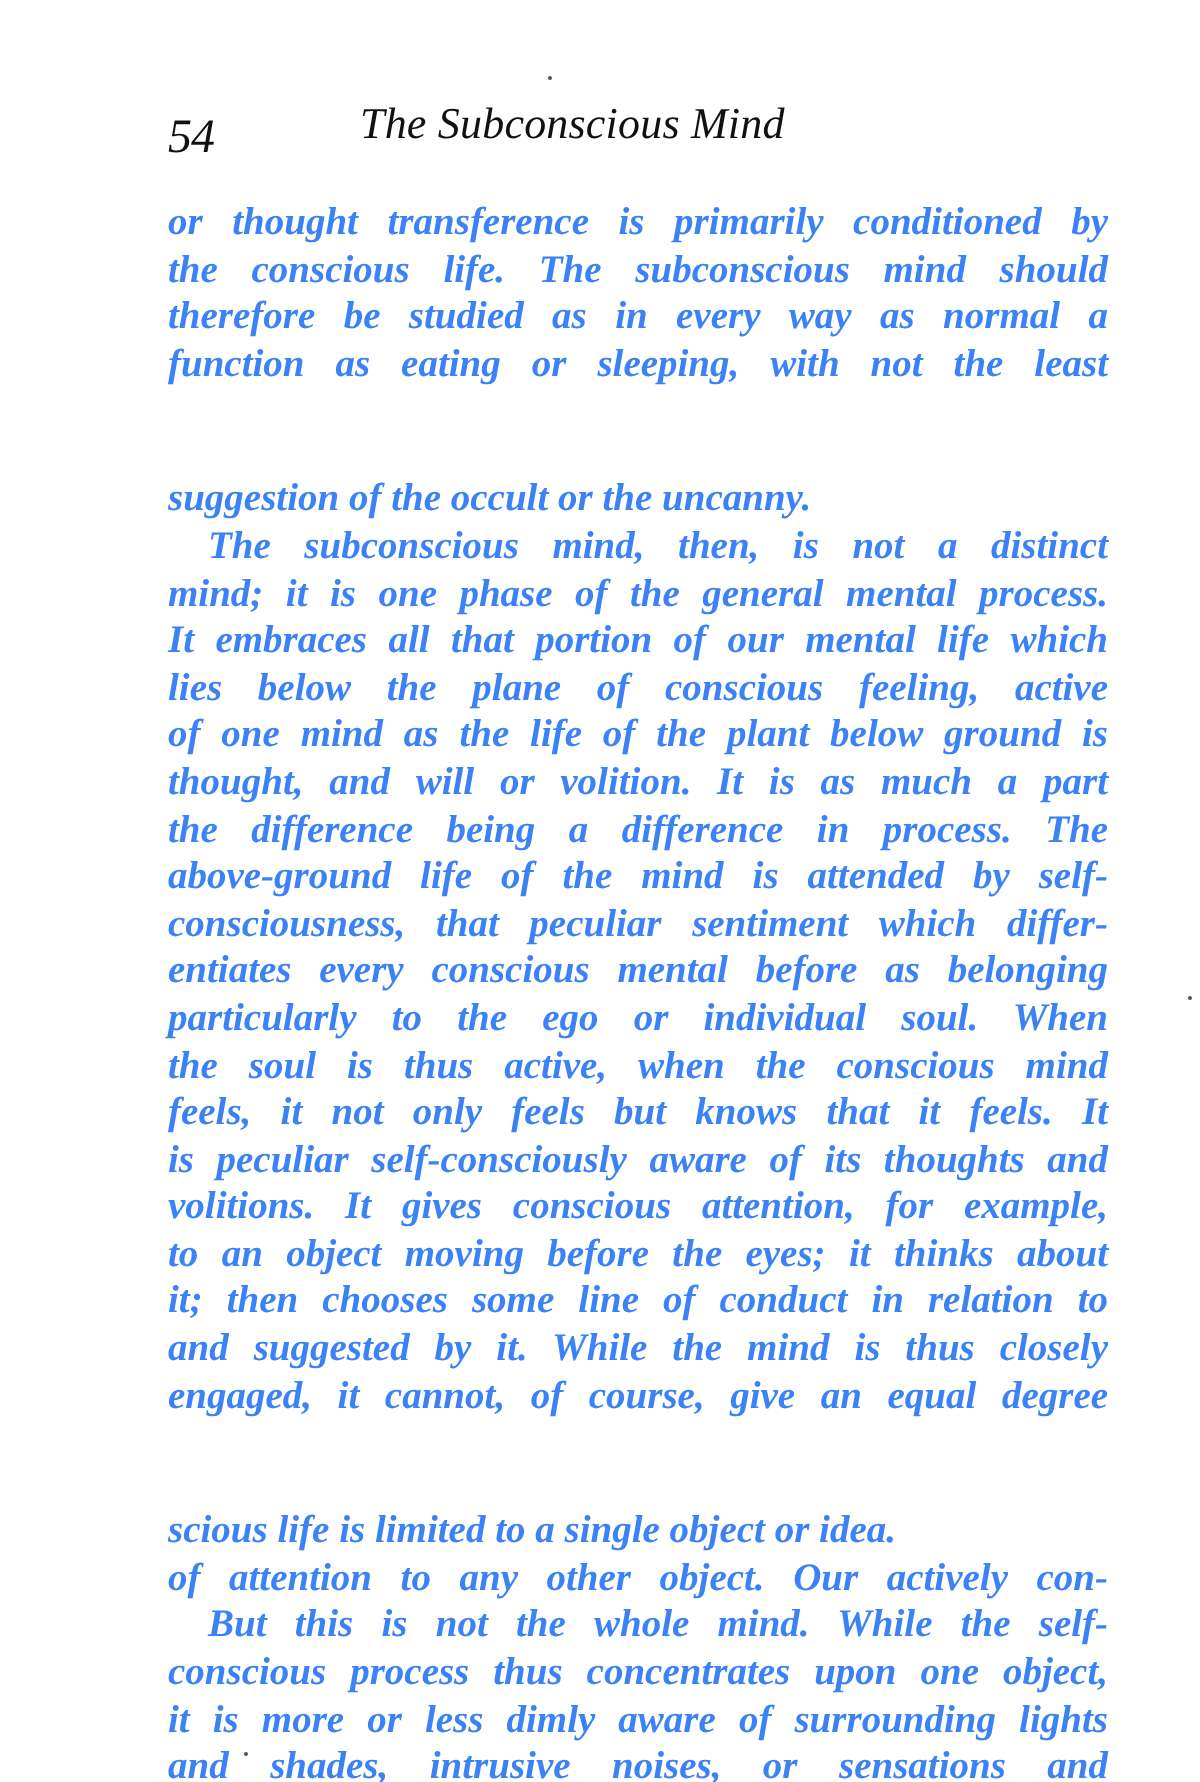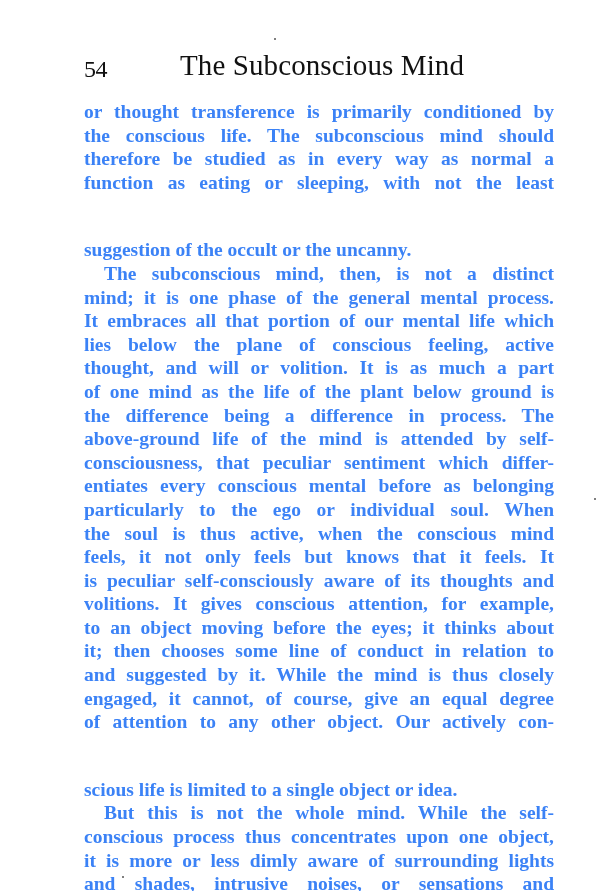--- a/index.html
+++ b/index.html
@@ -13,40 +13,41 @@
       position: relative;
       overflow: hidden;
       font-family: "Liberation Serif", "DejaVu Serif", serif;
       color: #111111;
     }
     .page {
       position: absolute;
       left: 0; top: 0;
       width: 600px; height: 687px;
       background: #ffffff;
+      font-style: italic;
     }
     .header {
       position: absolute;
       top: 48px;
       left: 84px;
       width: 470px;
       height: 40px;
     }
     .page-number {
       position: absolute;
       left: 0;
       top: 8px;
       font-size: 24px;
       letter-spacing: -0.5px;
     }
     .running-head {
       position: absolute;
       left: 96px;
       top: 1px;
-      font-size: 29px;
+      font-size: 22px;
       letter-spacing: 0.1px;
     }
     .body-text {
       position: absolute;
       top: 100px;
       left: 84px;
       width: 470px;
       font-size: 19.5px;
       line-height: 23.6px;
       font-weight: bold;
@@ -89,37 +90,37 @@
         <span class="line">the conscious life.  The subconscious mind should</span>
         <span class="line">therefore be studied as in every way as normal a</span>
         <span class="line">function as eating or sleeping, with not the least</span>
         <span class="line last">suggestion of the occult or the uncanny.</span>
       </div>
       <div>
         <span class="line indent">The subconscious mind, then, is not a distinct</span>
         <span class="line">mind; it is one phase of the general mental process.</span>
         <span class="line">It embraces all that portion of our mental life which</span>
         <span class="line">lies below the plane of conscious feeling, active</span>
+        <span class="line">of one mind as the life of the plant below ground is</span>
         <span class="line">thought, and will or volition.  It is as much a part</span>
-        <span class="line">of one mind as the life of the plant below ground is</span>
         <span class="line">the difference being a difference in process.  The</span>
         <span class="line">above-ground life of the mind is attended by self-</span>
         <span class="line">consciousness, that peculiar sentiment which differ-</span>
         <span class="line">entiates every conscious mental before as belonging</span>
         <span class="line">particularly to the ego or individual soul.  When</span>
         <span class="line">the soul is thus active, when the conscious mind</span>
         <span class="line">feels, it not only feels but knows that it feels.  It</span>
         <span class="line">is peculiar self-consciously aware of its thoughts and</span>
         <span class="line">volitions.  It gives conscious attention, for example,</span>
         <span class="line">to an object moving before the eyes; it thinks about</span>
         <span class="line">it; then chooses some line of conduct in relation to</span>
         <span class="line">and suggested by it.  While the mind is thus closely</span>
         <span class="line">engaged, it cannot, of course, give an equal degree</span>
+        <span class="line last">scious life is limited to a single object or idea.</span>
         <span class="line">of attention to any other object.  Our actively con-</span>
-        <span class="line last">scious life is limited to a single object or idea.</span>
       </div>
       <div>
         <span class="line indent">But this is not the whole mind.  While the self-</span>
         <span class="line">conscious process thus concentrates upon one object,</span>
         <span class="line">it is more or less dimly aware of surrounding lights</span>
         <span class="line">and  shades,  intrusive  noises,  or  sensations  and</span>
       </div>
     </div>
 
   <span class="speck" style="left:274px; top:38px;"></span>

